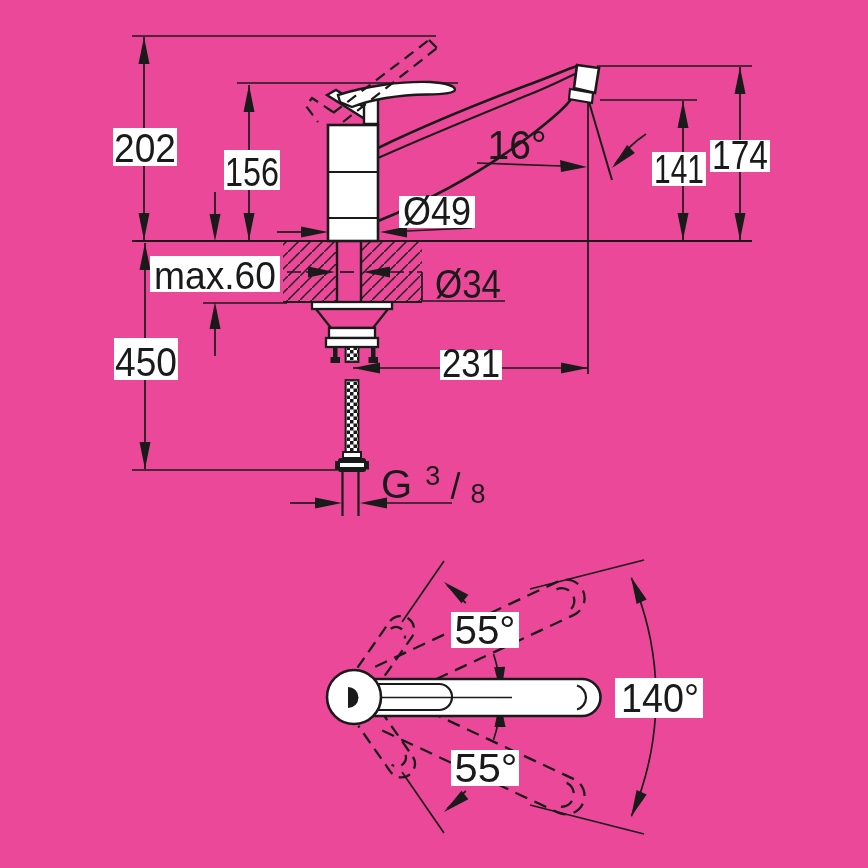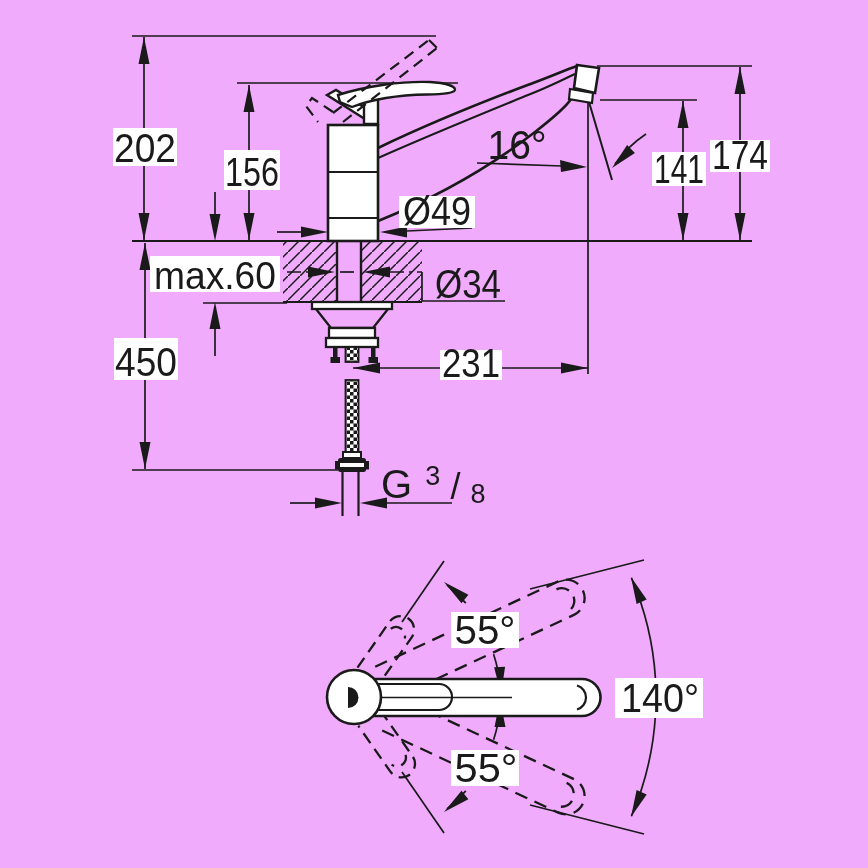--- a/index.html
+++ b/index.html
@@ -1,16 +1,16 @@
 <!DOCTYPE html>
 <html><head>
 <meta charset="utf-8">
 <style>
   html,body{margin:0;padding:0;background:#ffffff;}
-  .canvas{position:relative;width:868px;height:868px;background:#f0abfc;overflow:hidden;}
+  .canvas{position:relative;width:868px;height:868px;background:#ec4899;overflow:hidden;}
   svg{display:block;}
   text{font-family:"Liberation Sans", sans-serif;fill:#1a1a1a;}
 </style>
 </head>
 <body>
 
 <div class="canvas">
 <svg width="868" height="868" viewBox="0 0 868 868">
   <defs>
     <pattern id="hatch" patternUnits="userSpaceOnUse" width="12" height="12">

